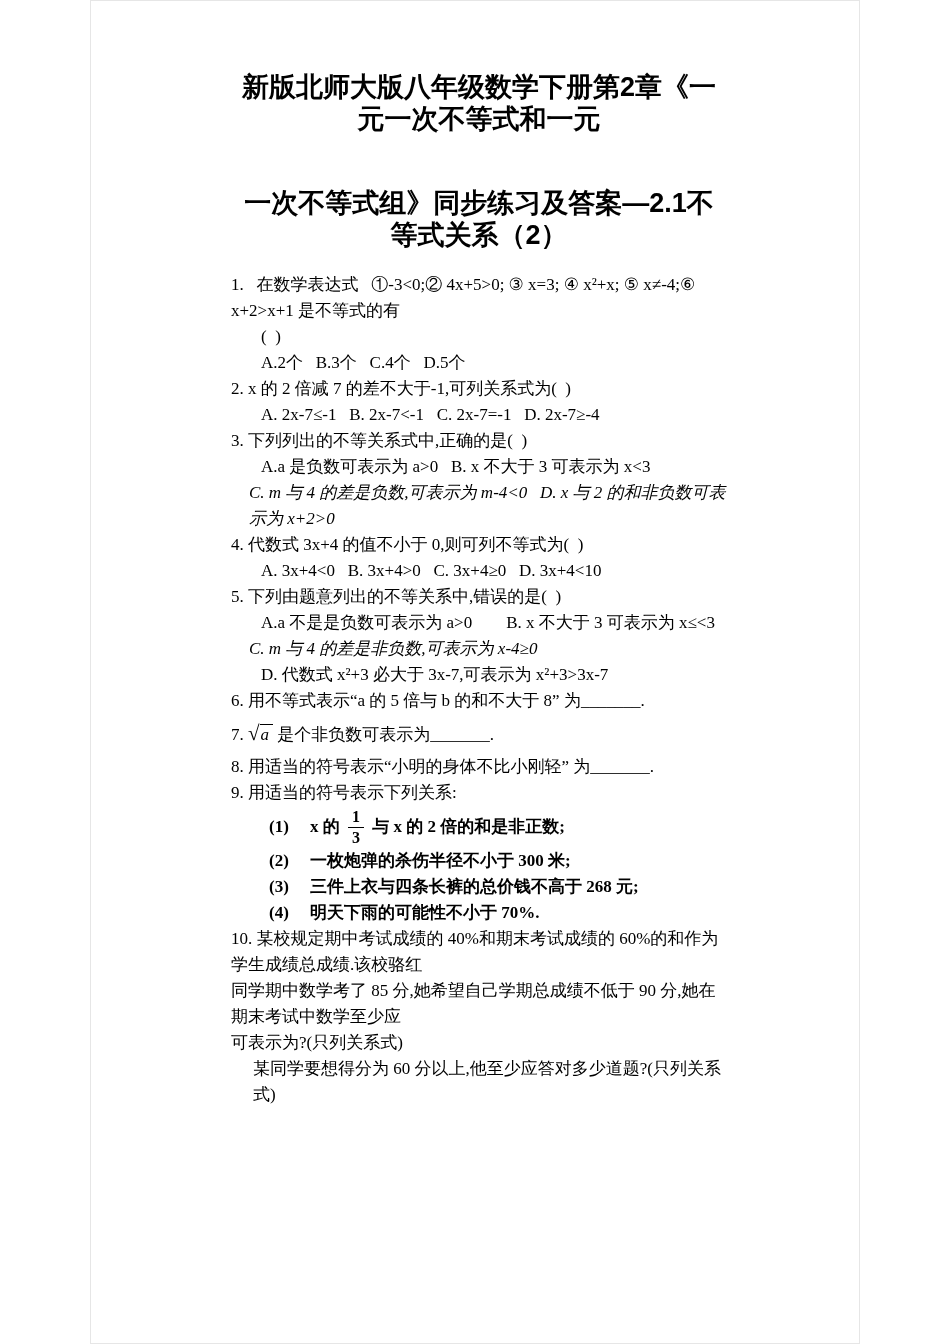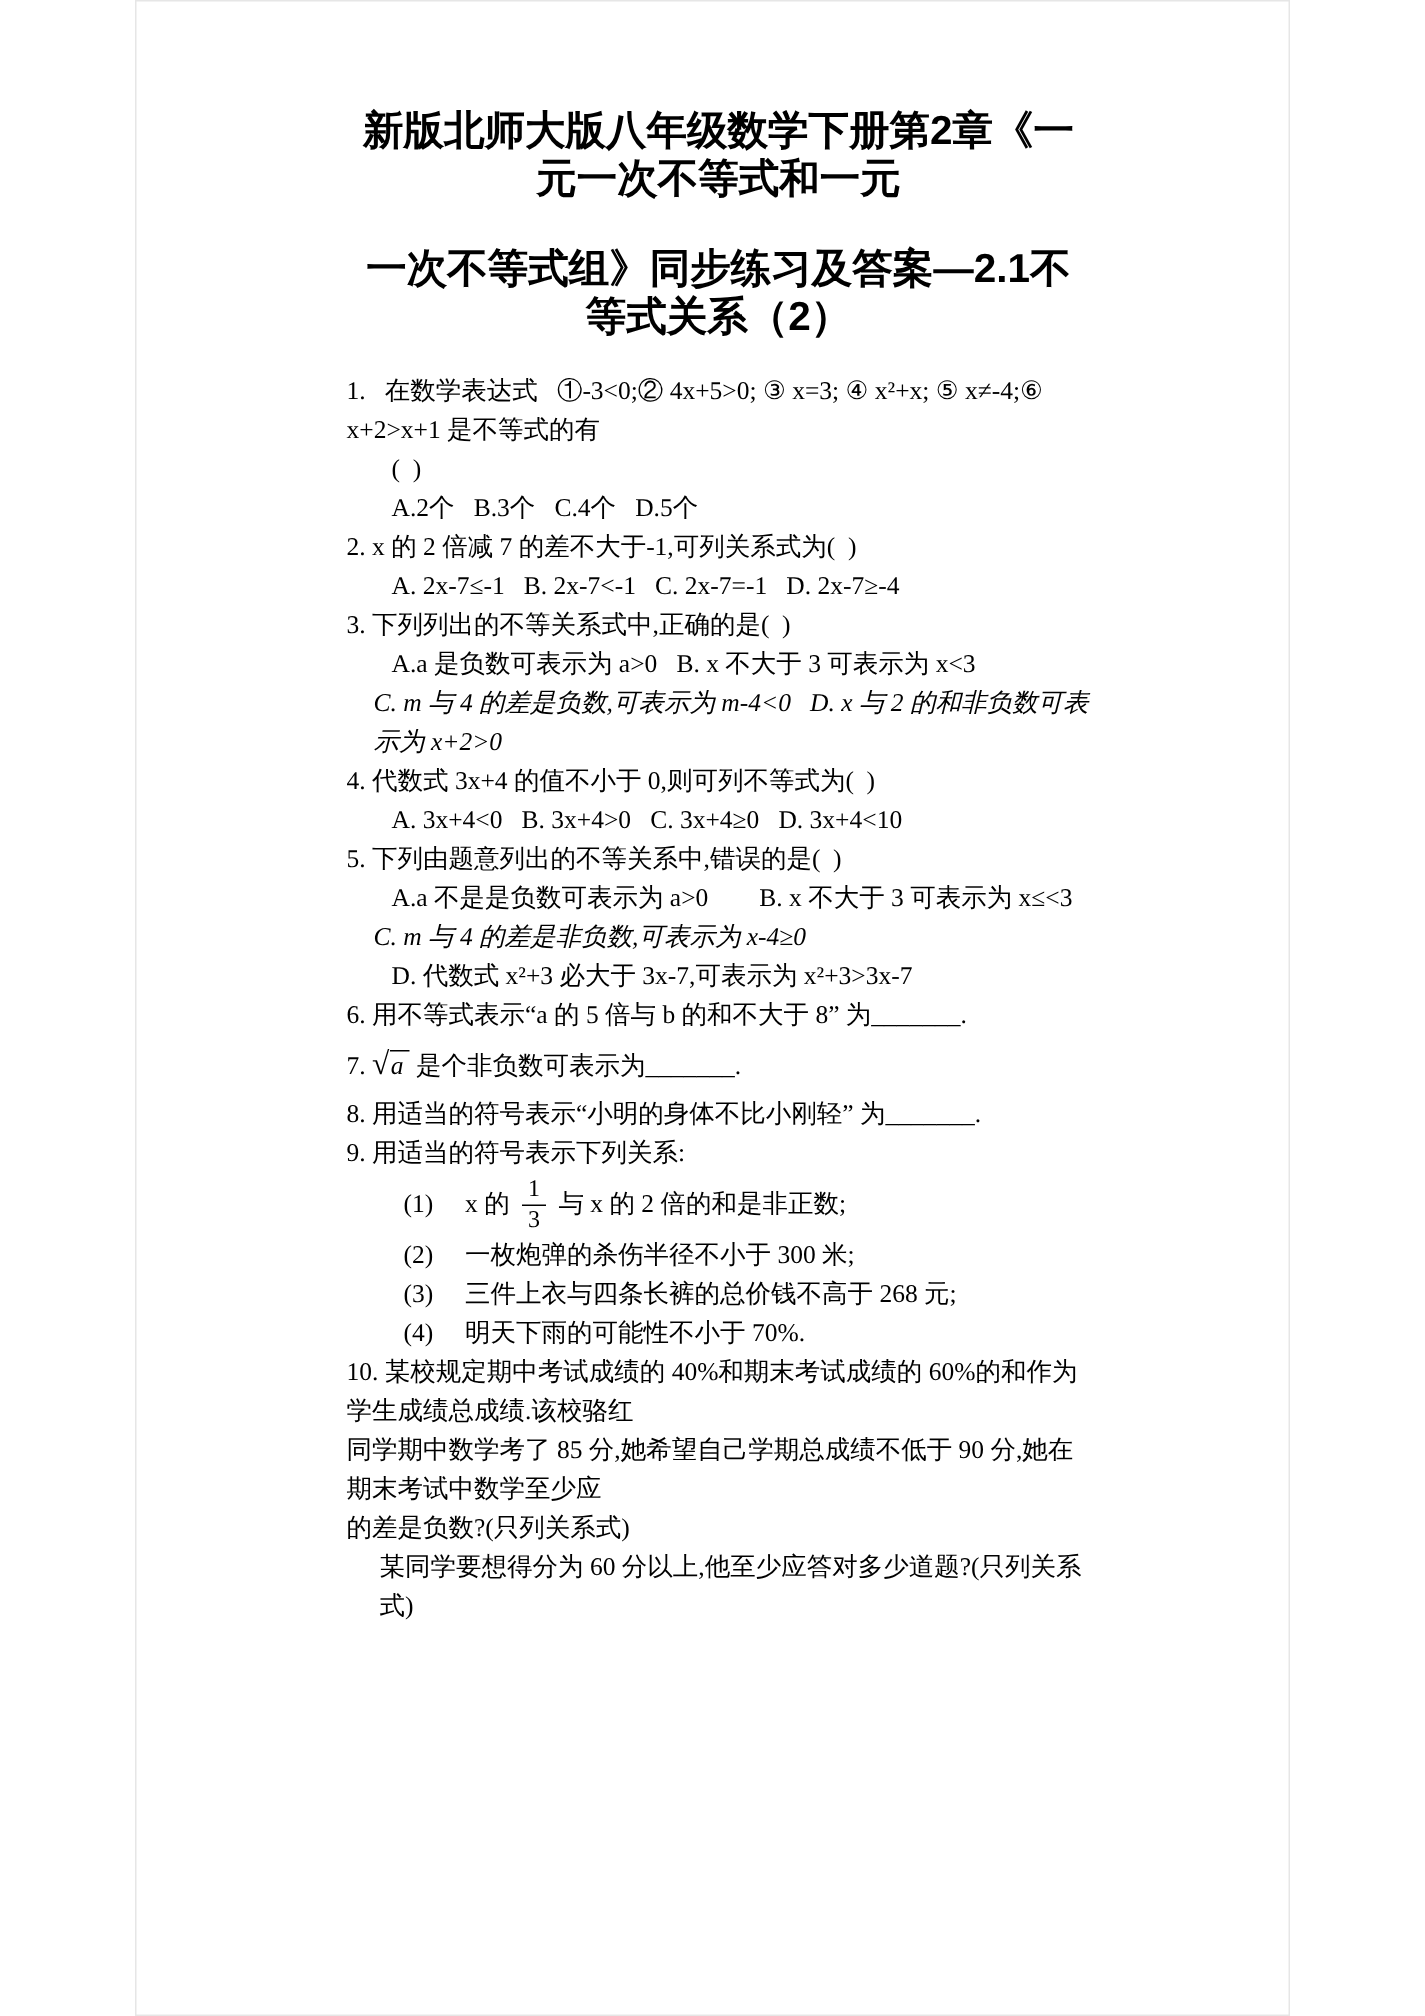--- a/index.html
+++ b/index.html
@@ -16,34 +16,34 @@
     overflow: hidden;
   }
   .title {
     text-align: center;
     font-weight: 700;
     font-size: 27px;
     font-family: "Liberation Sans", "DejaVu Sans", sans-serif;
     color: #000000;
   }
   .title-line { display: block; line-height: 32px; }
-  .title-line2 { margin-top: 28px; }
+  .title-line2 { margin-top: 52px; }
   .content {
     margin-top: 21px;
     font-size: 17px;
   }
   p.line {
     white-space: pre-wrap;
     line-height: 26px;
     margin: 0;
     font-size: 17px;
   }
   .ind30 { padding-left: 30px; }
   .ind18 { padding-left: 18px; font-style: italic; }
-  .ind38 { padding-left: 38px; }
+  .ind38 { padding-left: 38px; font-weight: bold; }
   .ind22 { padding-left: 22px; font-family: Liberation Serif, serif; }
   .mt14 { margin-top: 14px; }
   .mt4  { margin-top: 4px; }
   .mt6  { margin-top: 6px; }
   .mt1  { margin-top: 1px; }
   .mt122 { margin-top: 122px; }
   .mb12 { margin-bottom: 12px; }
   .q7block { padding: 6px 0; }
   .sqrt { white-space: nowrap; }
   .sqrt-sign { font-size: 21px; font-style: italic; }
@@ -103,18 +103,18 @@
     <p class="line mt6">8. 用适当的符号表示“小明的身体不比小刚轻” 为_______.</p>
 
     <p class="line">9. 用适当的符号表示下列关系:</p>
     <p class="line ind38 mb12" style="margin-top:2px"><span>(1)     x 的 </span><span class="frac"><span class="frac-num">1</span><span class="frac-den">3</span></span><span> 与 x 的 2 倍的和是非正数;</span></p>
     <p class="line ind38">(2)     一枚炮弹的杀伤半径不小于 300 米;</p>
     <p class="line ind38 mt4">(3)     三件上衣与四条长裤的总价钱不高于 268 元;</p>
     <p class="line ind38">(4)     明天下雨的可能性不小于 70%.</p>
 
     <p class="line">10. 某校规定期中考试成绩的 40%和期末考试成绩的 60%的和作为学生成绩总成绩.该校骆红</p>
     <p class="line">同学期中数学考了 85 分,她希望自己学期总成绩不低于 90 分,她在期末考试中数学至少应</p>
-    <p class="line">的差是负数?(只列关系式)</p>
+    <p class="line">可表示为?(只列关系式)</p>
 
     <p class="line ind22">某同学要想得分为 60 分以上,他至少应答对多少道题?(只列关系式)</p>
 
   </main>
 </div>
 
 </body></html>

